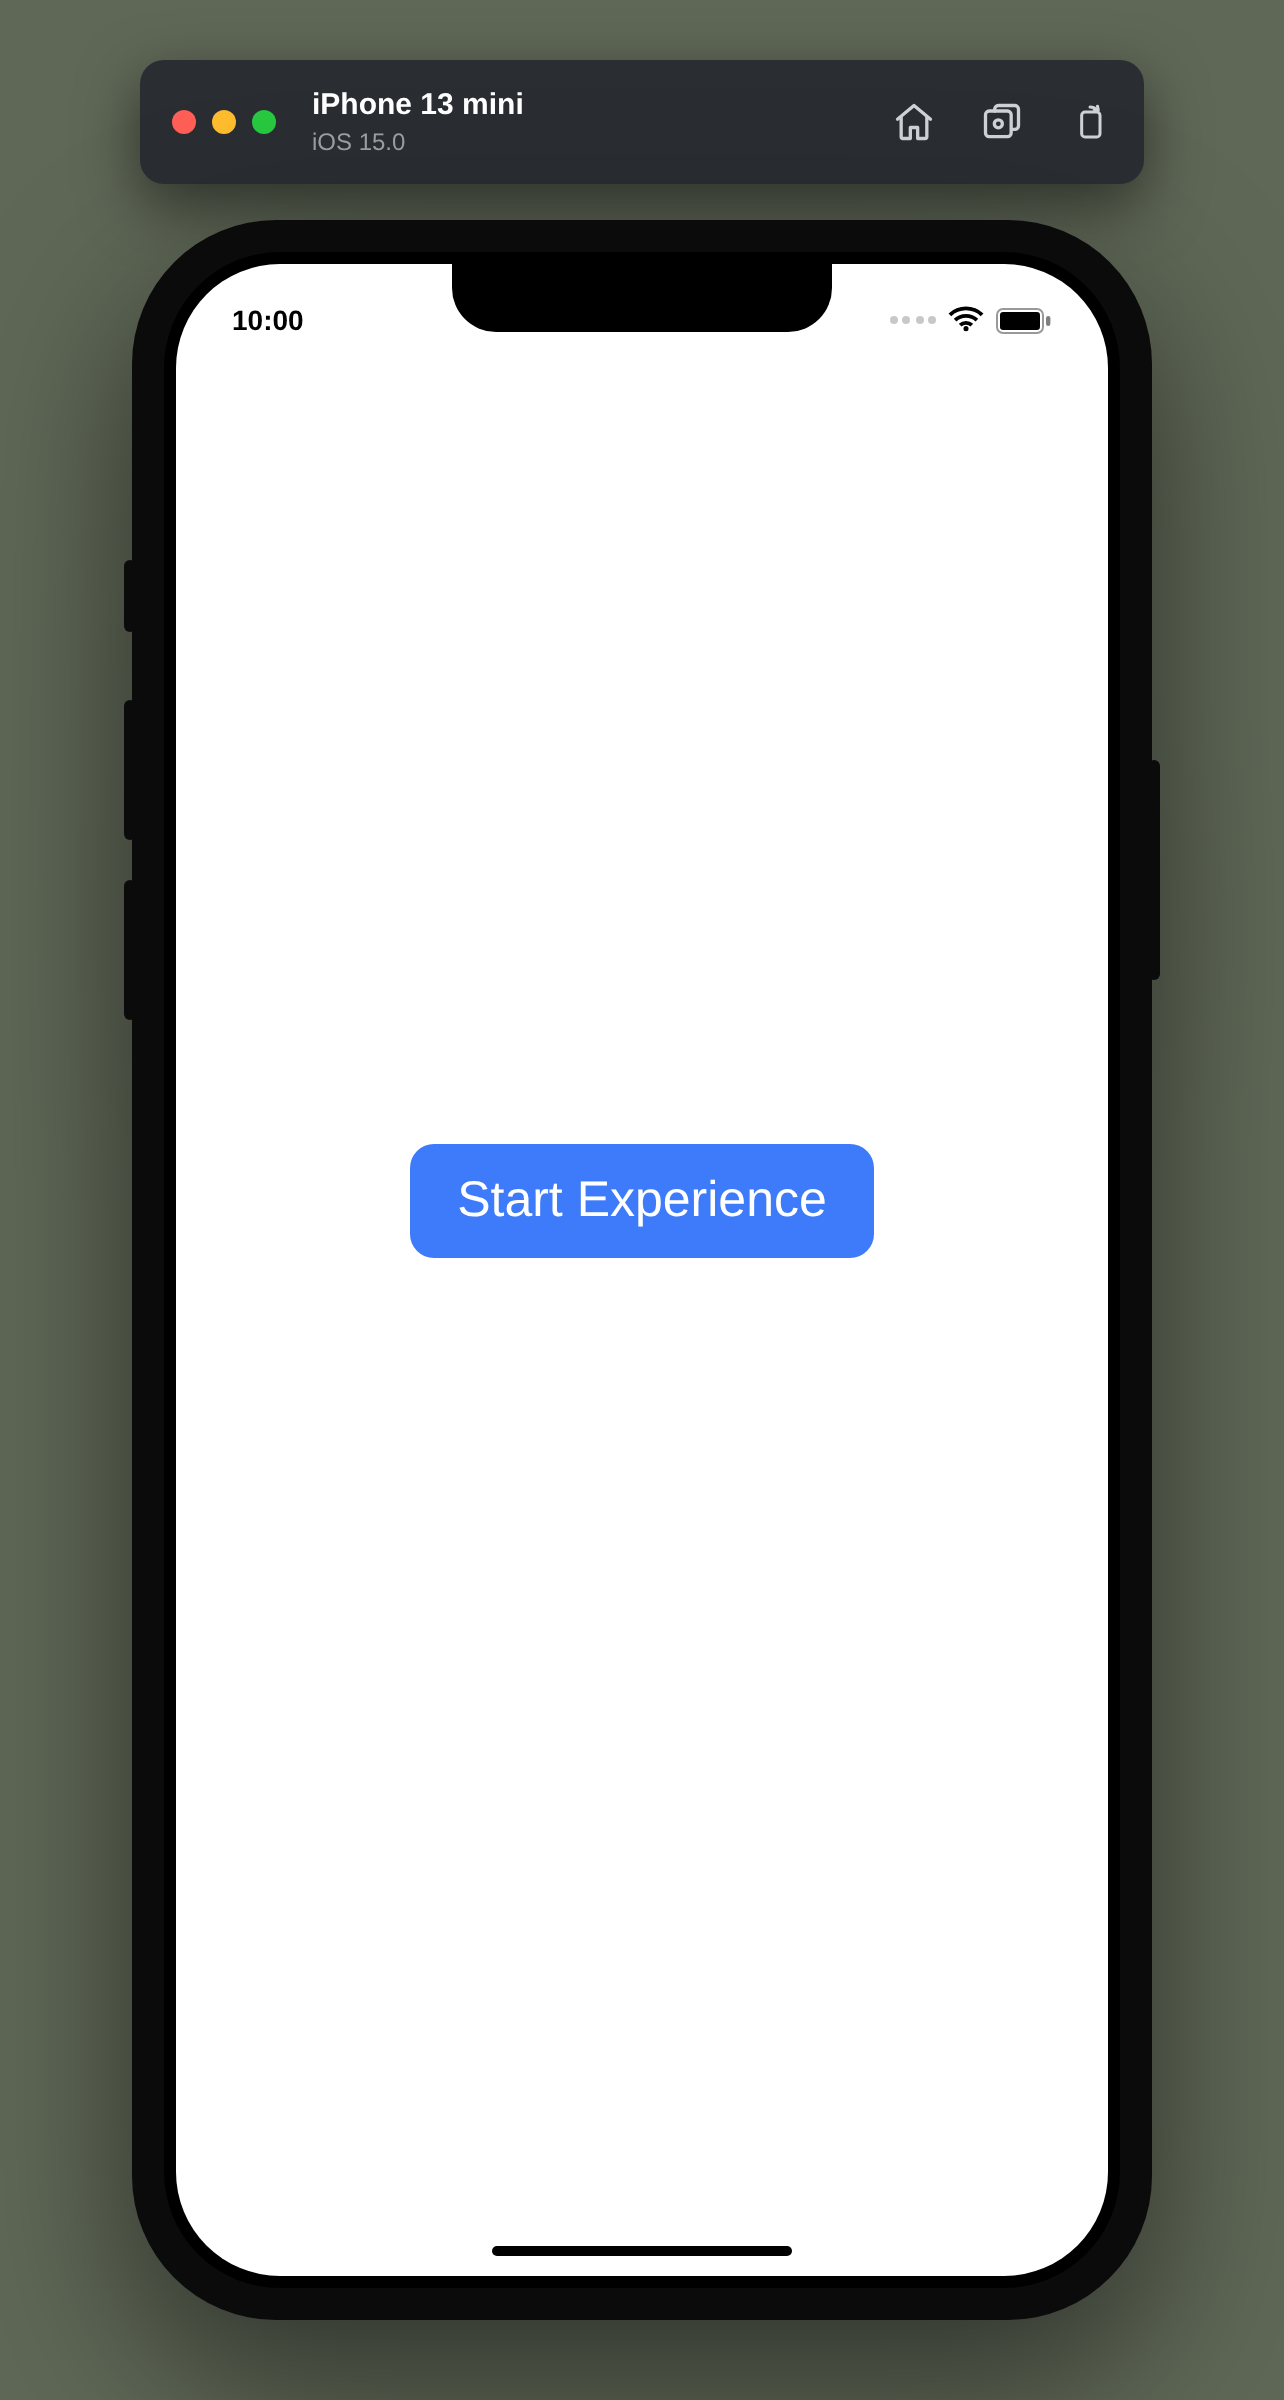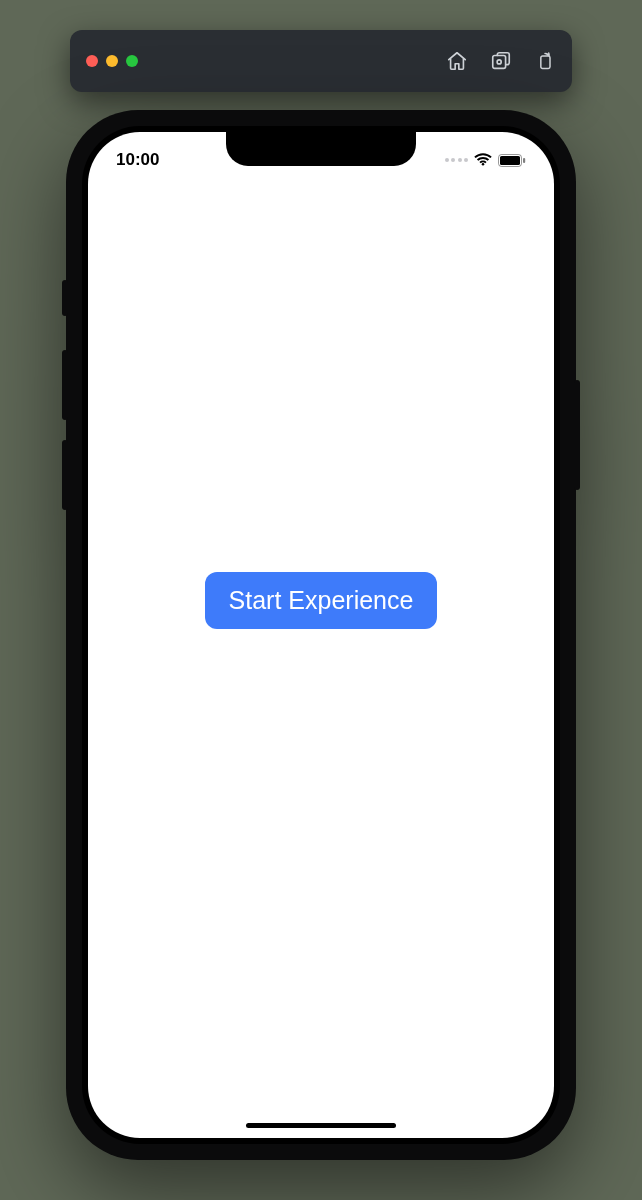--- a/index.html
+++ b/index.html
@@ -110,21 +110,21 @@
 
   
   .status-bar {
     position: absolute;
     top: 0; left: 0; right: 0;
     height: 50px;
     display: flex;
     align-items: center;
     padding: 6px 28px 0 28px;
     font-weight: 600;
-    font-size: 17px;
+    font-size: 14px;
     color: #000;
     z-index: 4;
   }
   .status-time { flex: 0 0 auto; width: 80px; }
   .status-spacer { flex: 1; }
   .status-right { display: flex; align-items: center; gap: 6px; }
   .cell-dots { display: flex; gap: 2.5px; align-items: center; }
   .cell-dots span { width: 4px; height: 4px; border-radius: 50%; background: #c8c8cc; }
   .wifi-icon svg, .battery-icon svg { display:block; }
 
@@ -161,20 +161,24 @@
   }
 </style>
 </head>
 <body>
 
 <div class="toolbar">
   <div class="traffic-lights">
     <div class="light red"></div>
     <div class="light yellow"></div>
     <div class="light green"></div>
+  </div>
+  <div class="device-meta">
+    <span class="device-name">iPhone 13 mini</span>
+    <span class="device-os">iOS 15.0</span>
   </div>
   <div class="toolbar-actions">
     <span class="ticon">
       <svg viewBox="0 0 24 24" width="22" height="22" fill="none" stroke="#cfd3d8" stroke-width="1.8" stroke-linecap="round" stroke-linejoin="round">
         <path d="M3 10.5 12 3l9 7.5"></path>
         <path d="M5 9.5V20a1 1 0 0 0 1 1h4v-6h4v6h4a1 1 0 0 0 1-1V9.5"></path>
       </svg>
     </span>
     <span class="ticon">
       <svg viewBox="0 0 24 24" width="22" height="22" fill="none" stroke="#cfd3d8" stroke-width="1.8" stroke-linecap="round" stroke-linejoin="round">

